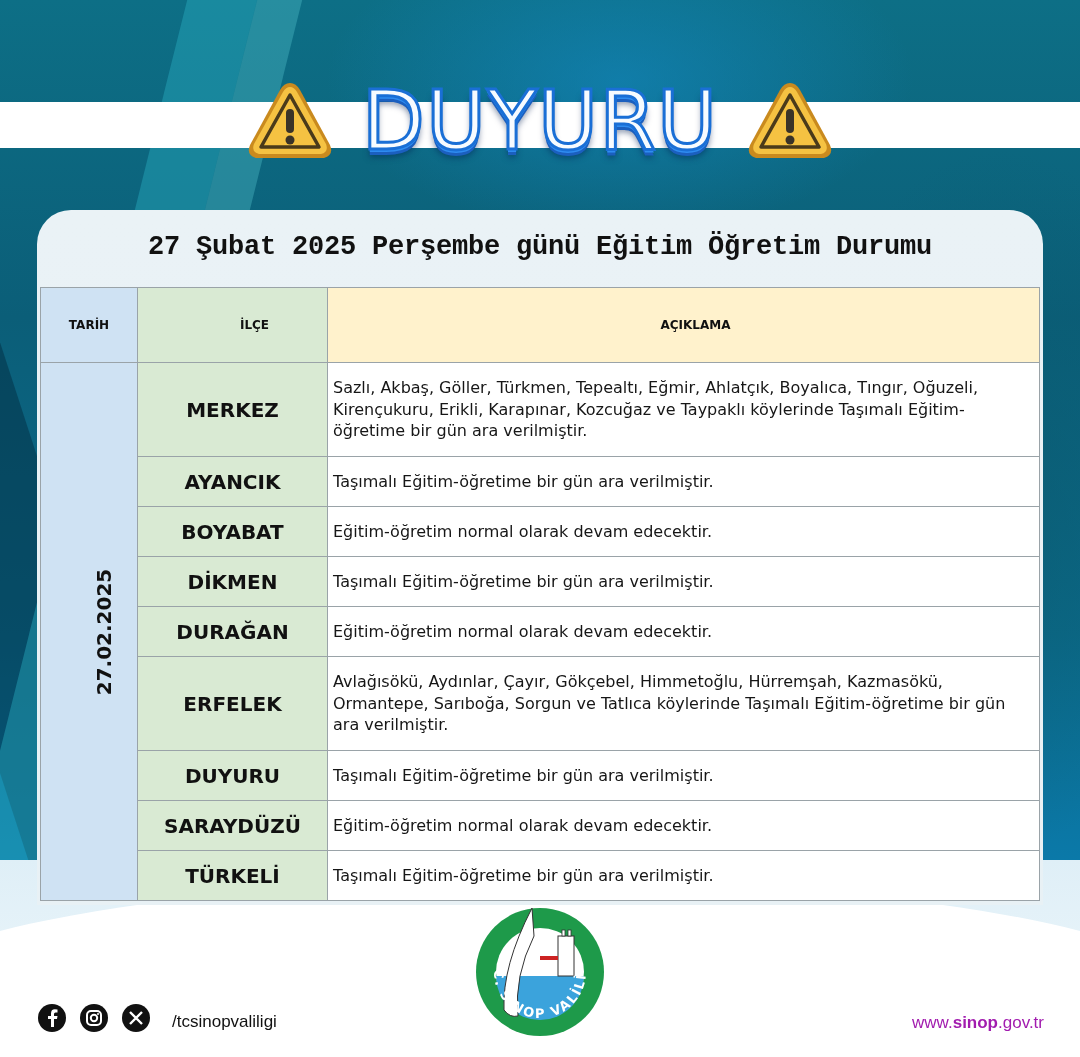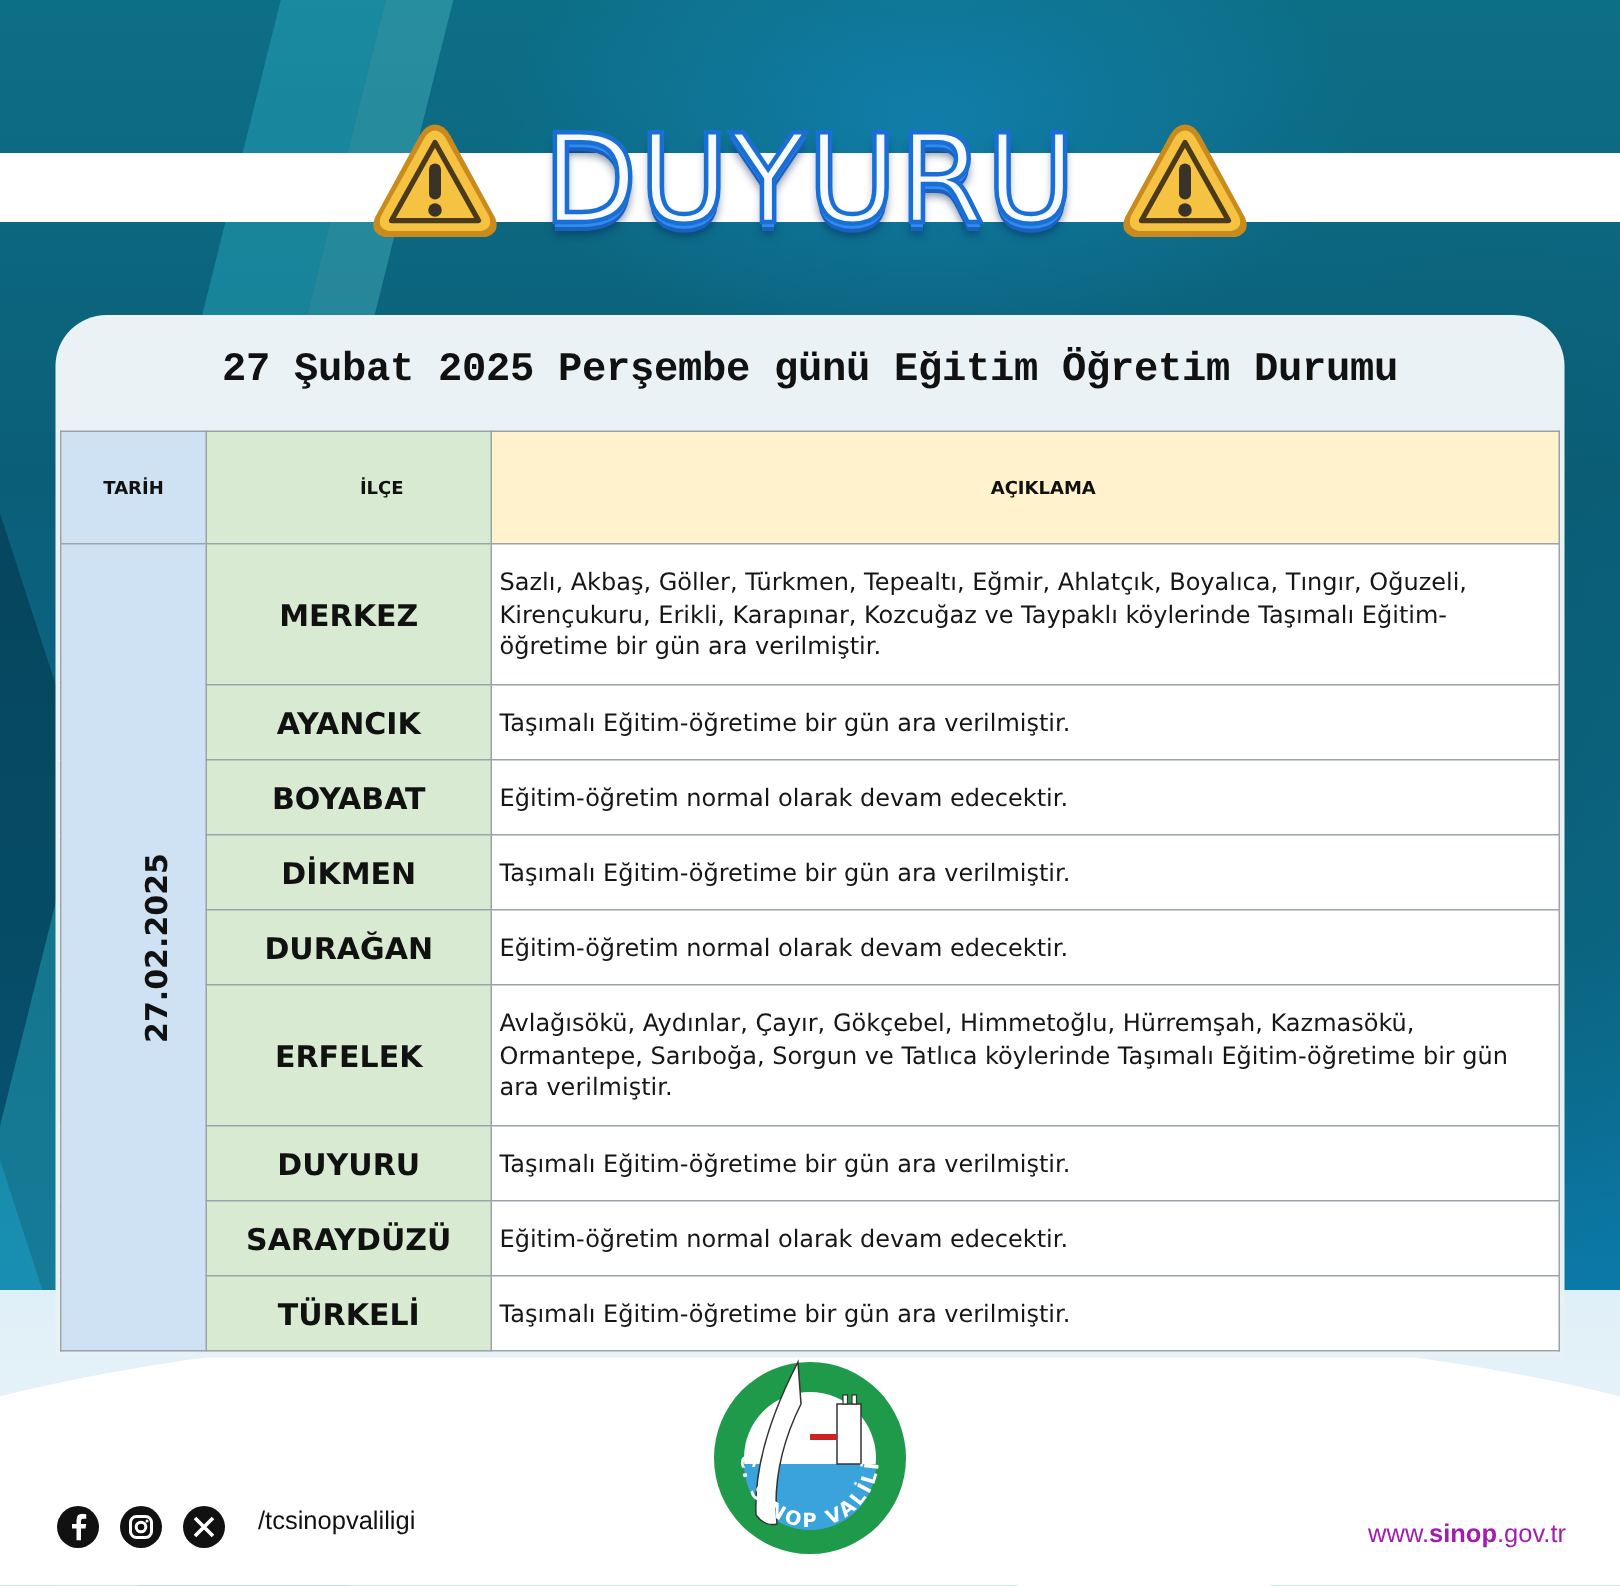--- a/index.html
+++ b/index.html
@@ -103,21 +103,21 @@
   tr.r-tall td { height: 94px; }
   tr.r-short td { height: 50px; }
 
   .logo {
     position: absolute; left: 474px; top: 906px; width: 132px; height: 132px;
   }
   .logo svg { width: 132px; height: 132px; display: block; }
 
   .social {
     position: absolute; left: 38px; top: 1004px; height: 28px;
-    display: flex; align-items: flex-start; gap: 14px;
+    display: flex; align-items: flex-end; gap: 14px;
   }
   .sicon {
     width: 28px; height: 28px; border-radius: 50%; background: #111;
     display: flex; align-items: center; justify-content: center;
     color: #fff; font-weight: bold; font-size: 17px;
     font-family: "DejaVu Sans", sans-serif;
   }
   .sicon svg { display: block; }
   .handle {
     margin-left: 8px; font-family: "Liberation Sans", sans-serif;

